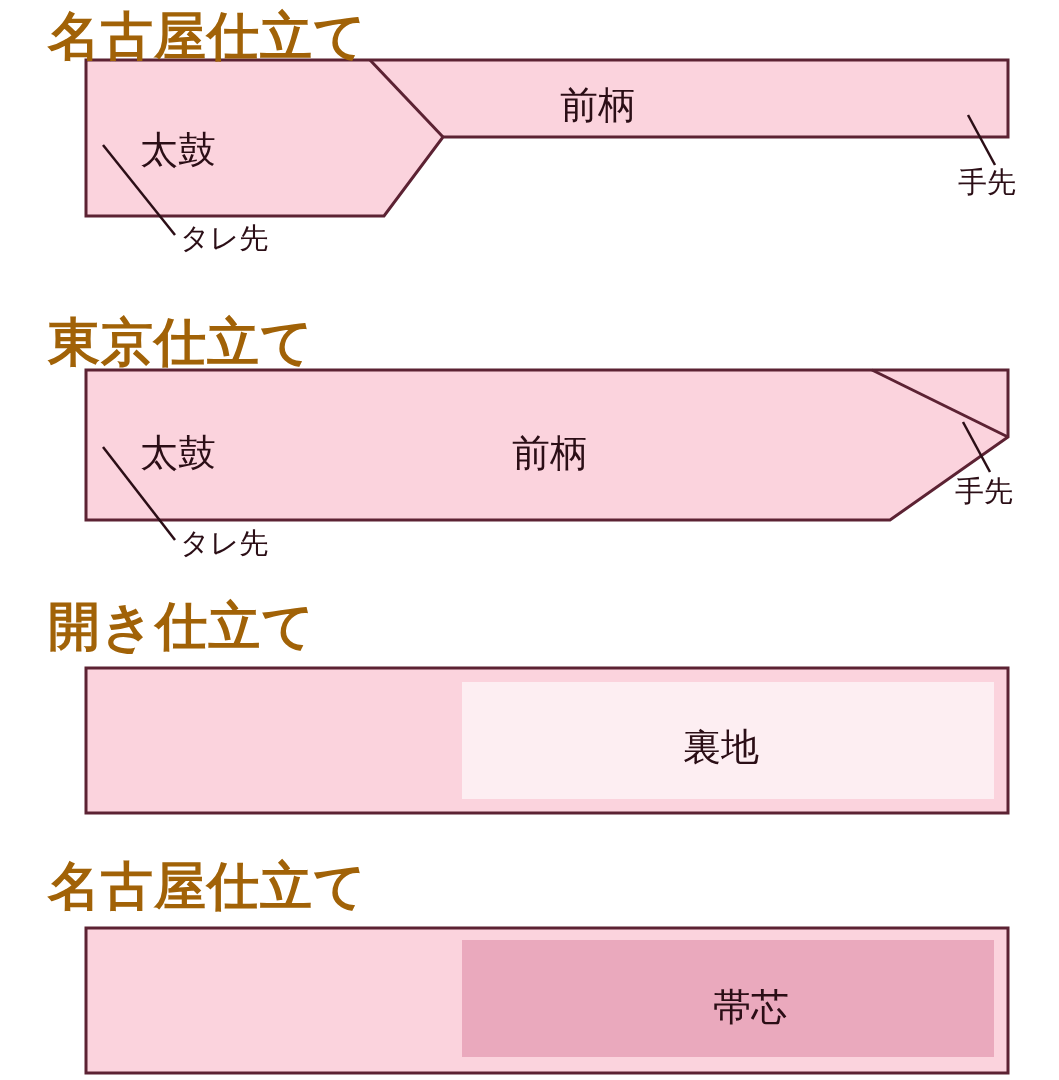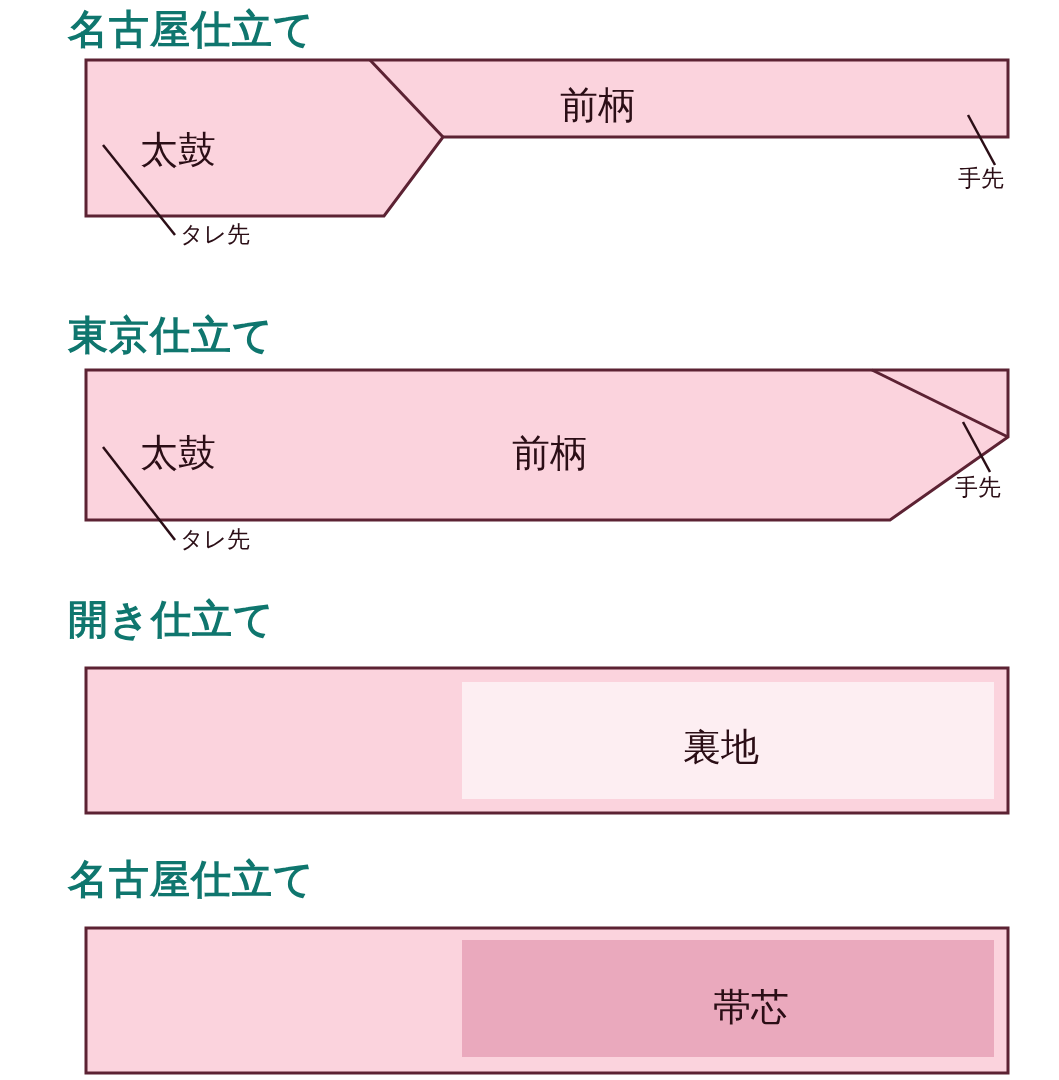--- a/index.html
+++ b/index.html
@@ -15,44 +15,43 @@
     position: relative;
     overflow: hidden;
   }
   .diagram {
     position: relative;
     width: 1059px;
     height: 1080px;
   }
   .section-title {
     position: absolute;
-    font-size: 40px;
+    font-size: 52px;
     font-weight: bold;
-    color: #0f766e;
+    color: #a16207;
     letter-spacing: 1px;
     white-space: nowrap;
-    margin-left: 20px;
   }
   .svg-layer {
     position: absolute;
     left: 0;
     top: 0;
     width: 1059px;
     height: 1080px;
     pointer-events: none;
   }
   .lbl {
     position: absolute;
     font-size: 38px;
     color: #2b0e16;
     white-space: nowrap;
   }
   .lbl-sm {
     position: absolute;
-    font-size: 23px;
+    font-size: 29px;
     color: #2b0e16;
     white-space: nowrap;
   }
 </style>
 </head>
 <body>
 
 <div class="diagram">
 
   <svg class="svg-layer" viewBox="0 0 1059 1080">

